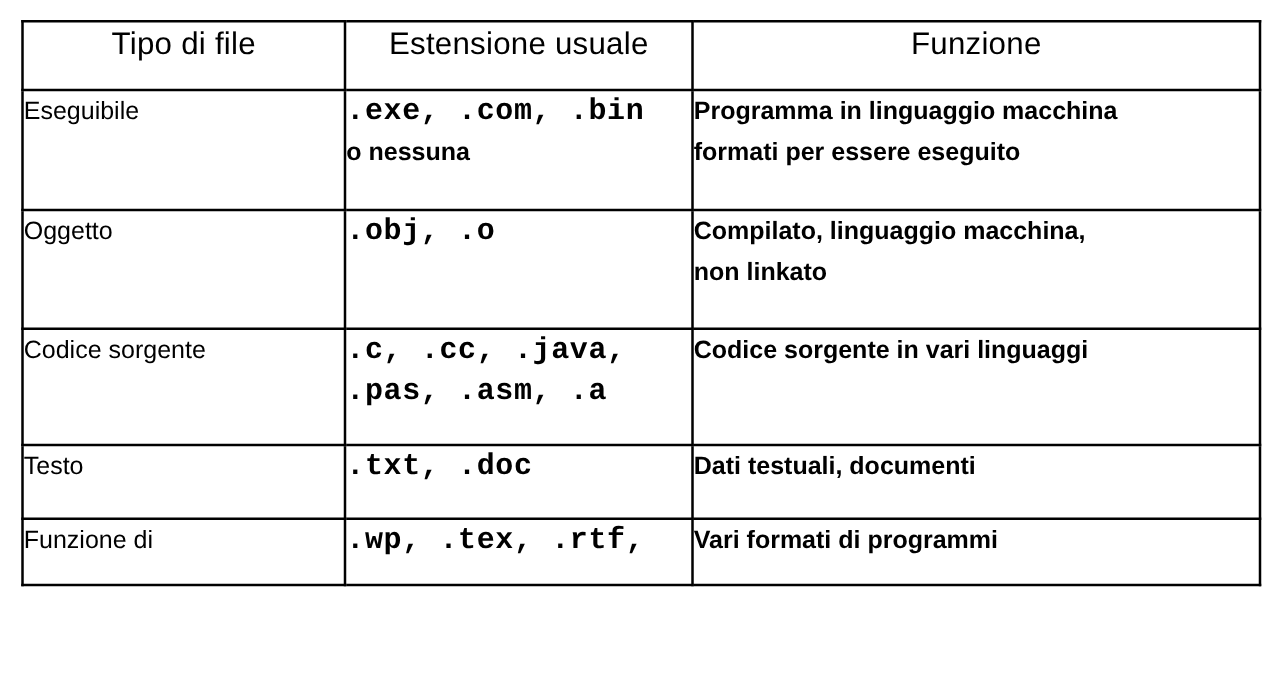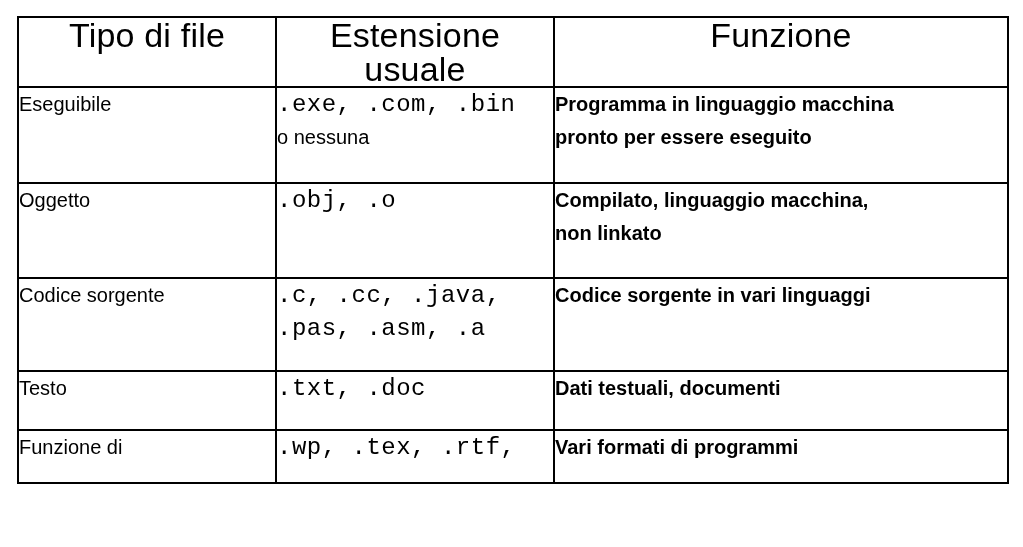--- a/index.html
+++ b/index.html
@@ -36,33 +36,33 @@
   col.c-tipo { width: 258px; }
   col.c-est  { width: 278px; }
   col.c-fun  { width: 454px; }
 
   thead th {
     background: #dedede;
     height: 53px;
     text-align: center;
     vertical-align: middle;
     font-weight: normal;
-    font-size: 34px;
+    font-size: 25px;
     line-height: 34px;
     letter-spacing: 0.2px;
   }
 
   .cell {
     padding: 9px 0 10px 0;
     font-size: 25px;
     line-height: 33px;
   }
 
   .cell-tipo   { padding-left: 15px; }
-  .cell-est    { padding-left: 20px; }
+  .cell-est    { padding-left: 20px; font-weight: bold; }
   .cell-fun    { padding-left: 18px; font-weight: bold; }
 
   .mono {
     font-family: "Liberation Mono", "DejaVu Sans Mono", monospace;
     font-size: 24px;
     line-height: 33px;
     letter-spacing: 0.5px;
     white-space: pre;
   }
 
@@ -107,21 +107,21 @@
     <tr class="r-exe">
       <td class="cell cell-tipo">
         <span class="line sans">Eseguibile</span>
       </td>
       <td class="cell cell-est">
         <span class="line mono">.exe, .com, .bin</span>
         <span class="line sans">o nessuna</span>
       </td>
       <td class="cell cell-fun">
         <span class="line sans">Programma in linguaggio macchina</span>
-        <span class="line sans">pronto per essere eseguito</span>
+        <span class="line sans">formati per essere eseguito</span>
       </td>
     </tr>
 
     <tr class="r-obj">
       <td class="cell cell-tipo">
         <span class="line sans">Oggetto</span>
       </td>
       <td class="cell cell-est">
         <span class="line mono">.obj, .o</span>
       </td>

